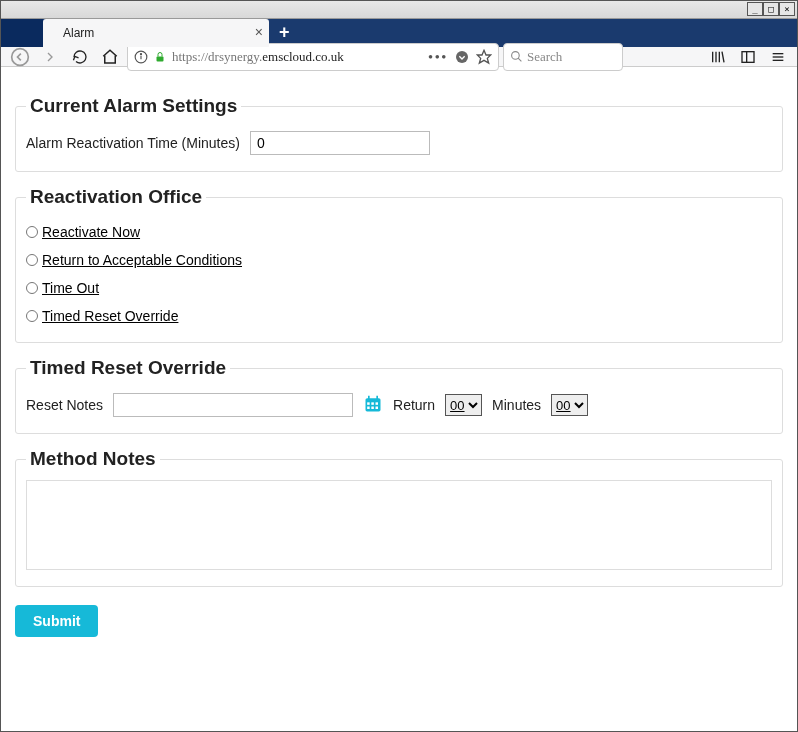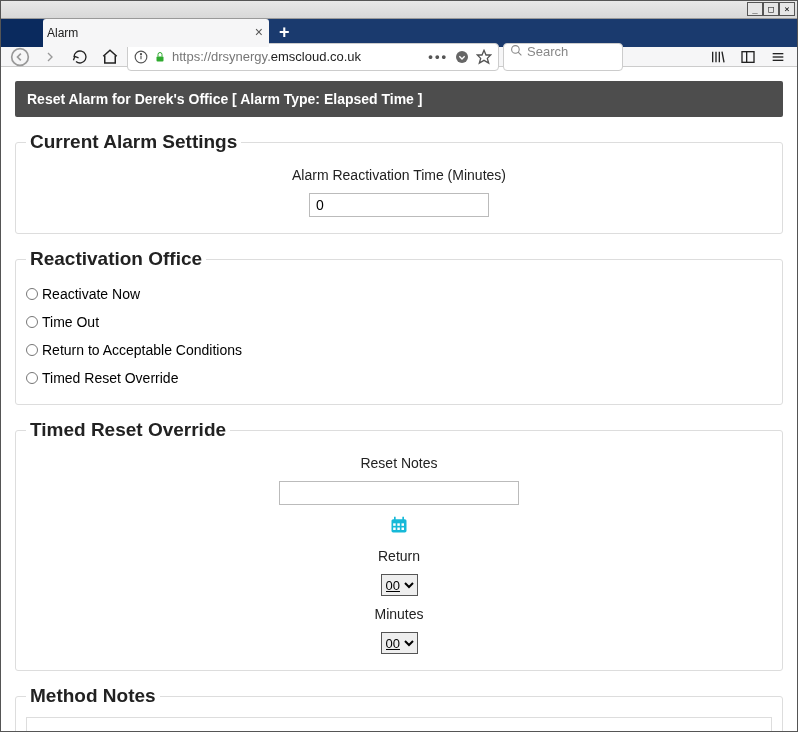--- a/index.html
+++ b/index.html
@@ -50,21 +50,21 @@
     background: #0a2a5e;
   }
   .browser-tab {
     background: #f6f6f7;
     height: 28px;
     width: 226px;
     border-top-left-radius: 3px;
     border-top-right-radius: 3px;
     display: flex;
     align-items: center;
-    padding: 0 4px;
+    padding: 0 20px;
     font-size: 12px;
     color: #222;
     position: relative;
   }
   .tab-close {
     position: absolute;
     right: 6px;
     top: 5px;
     font-size: 14px;
     color: #555;
@@ -78,20 +78,21 @@
   }
   
   .browser-toolbar {
     height: 20px;
     background: #f6f6f7;
     border-bottom: 1px solid #ccc;
     display: flex;
     align-items: center;
     padding: 0 6px;
     gap: 4px;
+    font-family: Liberation Serif, serif;
   }
   .tb-icon {
     width: 26px;
     height: 26px;
     display: flex;
     align-items: center;
     justify-content: center;
     border-radius: 4px;
   }
   .tb-icon svg { display: block; }
@@ -112,21 +113,21 @@
   }
   .url-text { flex: 1; white-space: nowrap; overflow: hidden; }
   .url-text .domain { color: #222; }
   .search-bar {
     width: 120px;
     height: 28px;
     border: 1px solid #ccc;
     border-radius: 4px;
     background: #fff;
     display: flex;
-    align-items: flex-start;
+    align-items: center;
     padding: 0 6px;
     font-size: 13px;
     color: #888;
     gap: 4px;
   }
   .spacer { flex: 1; }
   
   .content {
     padding: 14px;
   }
@@ -150,34 +151,34 @@
     color: #222;
     padding: 0 4px;
   }
   .row {
     display: flex;
     align-items: center;
     gap: 10px;
     font-size: 14px;
     color: #222;
     margin: 4px 0;
-    flex-direction: column;
   }
   .text-input {
     border: 1px solid #bbb;
     height: 24px;
     padding: 2px 6px;
     font-size: 14px;
   }
   .radio-row {
     display: flex;
     align-items: center;
     gap: 4px;
     font-size: 14px;
     padding: 6px 0;
+    text-decoration: underline;
   }
   .radio-row input[type=radio]{
     width:12px; height:12px;
   }
   .cal-icon {
     color: #16b9d8;
   }
   select.small {
     border: 1px solid #555;
     height: 22px;
@@ -304,43 +305,42 @@
   <div class="tb-icon">
     <svg width="16" height="16" viewBox="0 0 24 24" fill="none" stroke="#222" stroke-width="2">
         <line x1="4" y1="7" x2="20" y2="7"></line>
         <line x1="4" y1="12" x2="20" y2="12"></line>
         <line x1="4" y1="17" x2="20" y2="17"></line>
       </svg>
   </div>
 </div>
 
 <div class="content">
-  <div class="page-header">Reset Alarm for Derek's Office [ Alarm Type: Elapsed Time ]</div>
 
   <fieldset class="panel">
     <legend>Current Alarm Settings</legend>
     <div class="row">
       <label>Alarm Reactivation Time (Minutes)</label>
       <input type="text" class="text-input" style="width: 180px;" value="0">
     </div>
   </fieldset>
 
   <fieldset class="panel">
     <legend>Reactivation Office</legend>
     <div class="radio-row">
       <input type="radio" name="rm" style="">
       <span>Reactivate Now</span>
     </div>
     <div class="radio-row">
       <input type="radio" name="rm" style="">
-      <span>Time Out</span>
+      <span>Return to Acceptable Conditions</span>
     </div>
     <div class="radio-row">
       <input type="radio" name="rm" style="">
-      <span>Return to Acceptable Conditions</span>
+      <span>Time Out</span>
     </div>
     <div class="radio-row">
       <input type="radio" name="rm" style="">
       <span>Timed Reset Override</span>
     </div>
   </fieldset>
 
   <fieldset class="panel">
     <legend>Timed Reset Override</legend>
     <div class="row">
@@ -369,14 +369,15 @@
       </select>
     </div>
   </fieldset>
 
   <fieldset class="panel">
     <legend>Method Notes</legend>
     <textarea class="notes" style=""></textarea>
   </fieldset>
 
   <div class="btn-row">
+    <button class="btn">Submit</button>
   </div>
 </div>
 
 </body></html>

